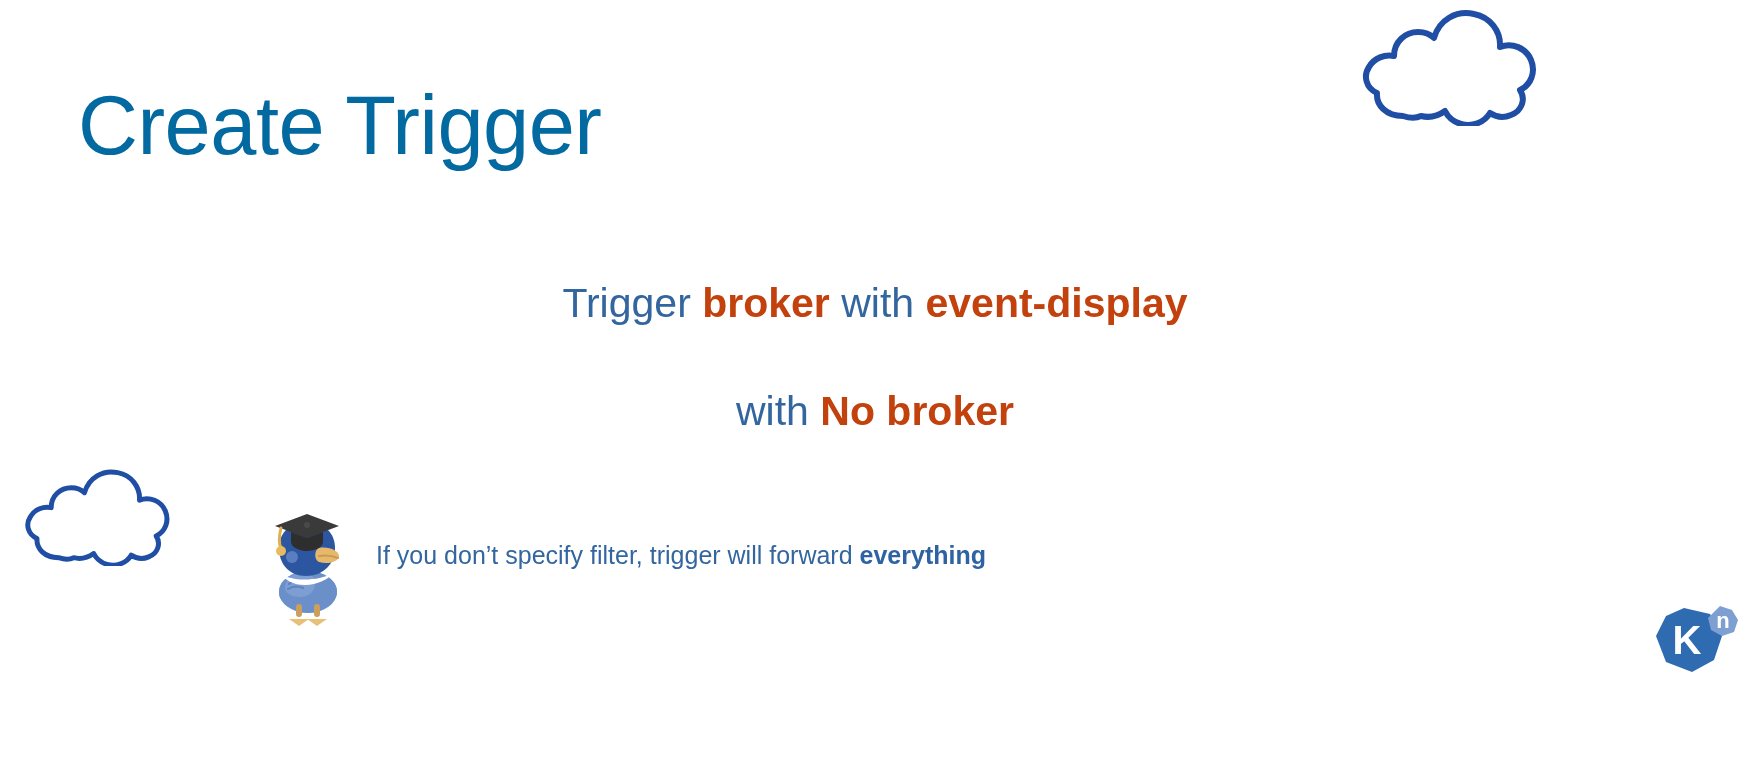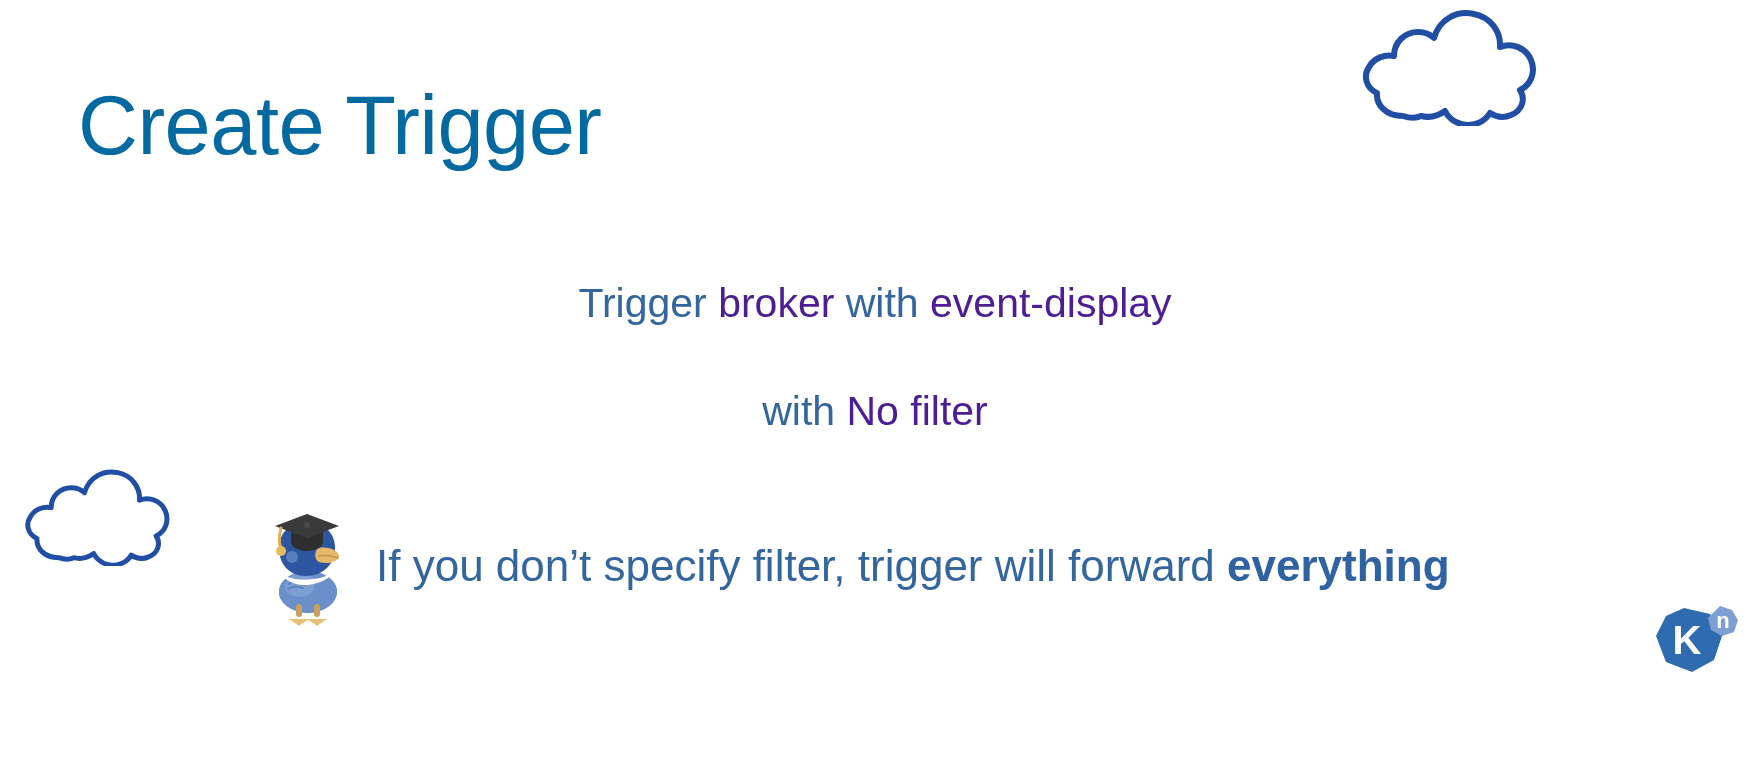--- a/index.html
+++ b/index.html
@@ -37,31 +37,31 @@
     position: absolute;
     width: 100%;
     text-align: center;
     color: #33669f;
     font-size: 41px;
     font-weight: 400;
     line-height: 1.25;
     white-space: nowrap;
   }
   .body-line .b {
-    font-weight: 400;
-    color: #4c1d95;
+    font-weight: 700;
+    color: #c2410c;
   }
   .line-1 { top: 278px; left: 0; }
   .line-2 { top: 386px; left: 0; }
 
   .note-line {
     position: absolute;
     left: 376px;
     top: 541px;
-    font-size: 44px;
+    font-size: 25px;
     font-weight: 400;
     color: #33669f;
     white-space: nowrap;
   }
   .note-line .b { font-weight: 700; color: #2f62a2; }
 
   
   .cloud {
     position: absolute;
   }
@@ -111,21 +111,21 @@
                C128 117 116 121 105 118 C98 116 92 111 89 105
                C82 110 73 112 65 110 C59 113 53 112 47 110 Z" fill="#ffffff" stroke="#1f4ea4" stroke-width="6" stroke-linejoin="round"></path>
     </svg>
   </div>
 
   <div class="line-1 body-line">
     <span>Trigger </span><span class="b">broker</span><span> with </span><span class="b">event-display</span>
   </div>
 
   <div class="line-2 body-line">
-    <span>with </span><span class="b">No filter</span>
+    <span>with </span><span class="b">No broker</span>
   </div>
 
   <div class="mascot">
     <svg width="78" height="128" viewBox="0 0 78 128" xmlns="http://www.w3.org/2000/svg">
 
       <ellipse cx="41" cy="92" rx="29" ry="21" fill="#6b8fc9"></ellipse>
       <path d="M12 92 C12 80 24 72 41 72 C58 72 70 80 70 92 C70 100 62 106 52 107
                L20 104 C15 102 12 98 12 92 Z" fill="#6b8fc9"></path>
 
       <path d="M18 86 C20 76 30 70 40 73 C47 75 50 82 47 89 C44 96 34 99 26 96

